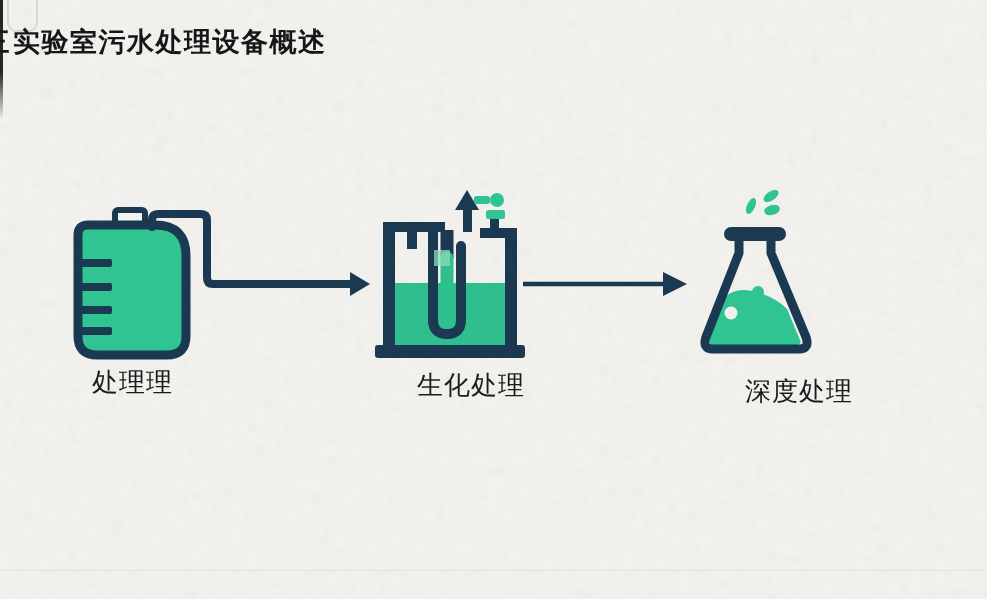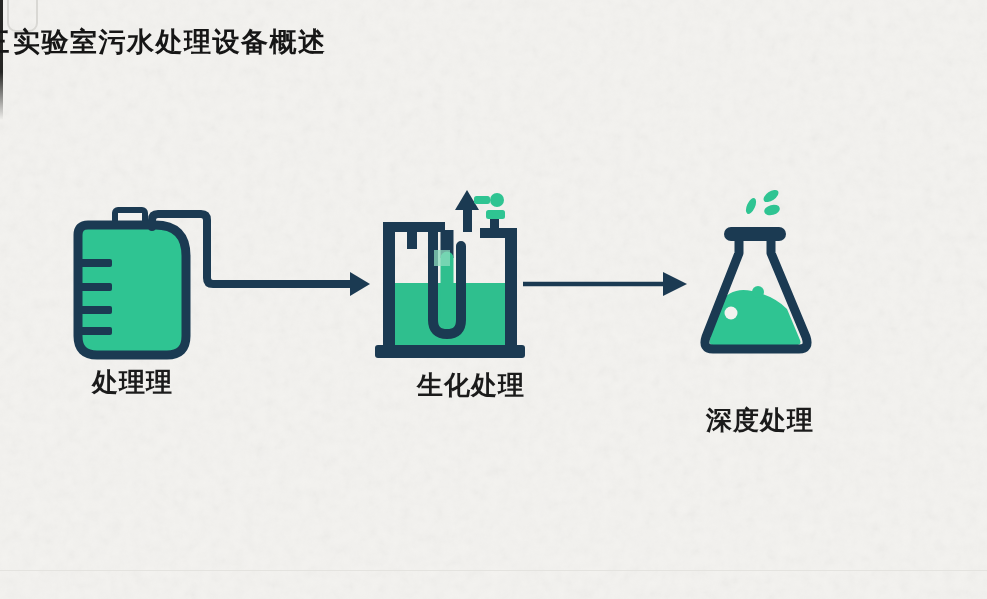--- a/index.html
+++ b/index.html
@@ -30,25 +30,25 @@
   .title-clip span{
     position:absolute;left:-17px;top:0;
     font-size:27px;font-weight:800;line-height:1.25;
   }
   .slide-title{
     margin:0;font-size:27px;font-weight:800;line-height:1.25;letter-spacing:1.5px;
     white-space:nowrap;
   }
   .stage-label{
     position:absolute;text-align:center;color:#1b1b1b;
-    font-size:26px;font-weight:700;letter-spacing:1px;white-space:nowrap;
+    font-size:26px;font-weight:400;letter-spacing:1px;white-space:nowrap;
   }
   .label-1{left:55px;top:365px;width:155px;}
   .label-2{left:370px;top:368px;width:155px;text-align:right;}
-  .label-3{left:662px;top:374px;width:196px;margin-top:29px;}
+  .label-3{left:701px;top:374px;width:196px;}
   .bottom-line{
     position:absolute;left:0;top:570px;width:987px;height:1px;background:#e4e3df;
   }
   svg{display:block;}
   .diagram-svg{position:absolute;left:55px;top:180px;}
 </style>
 </head>
 <body>
 
 <div id="stage-area">

